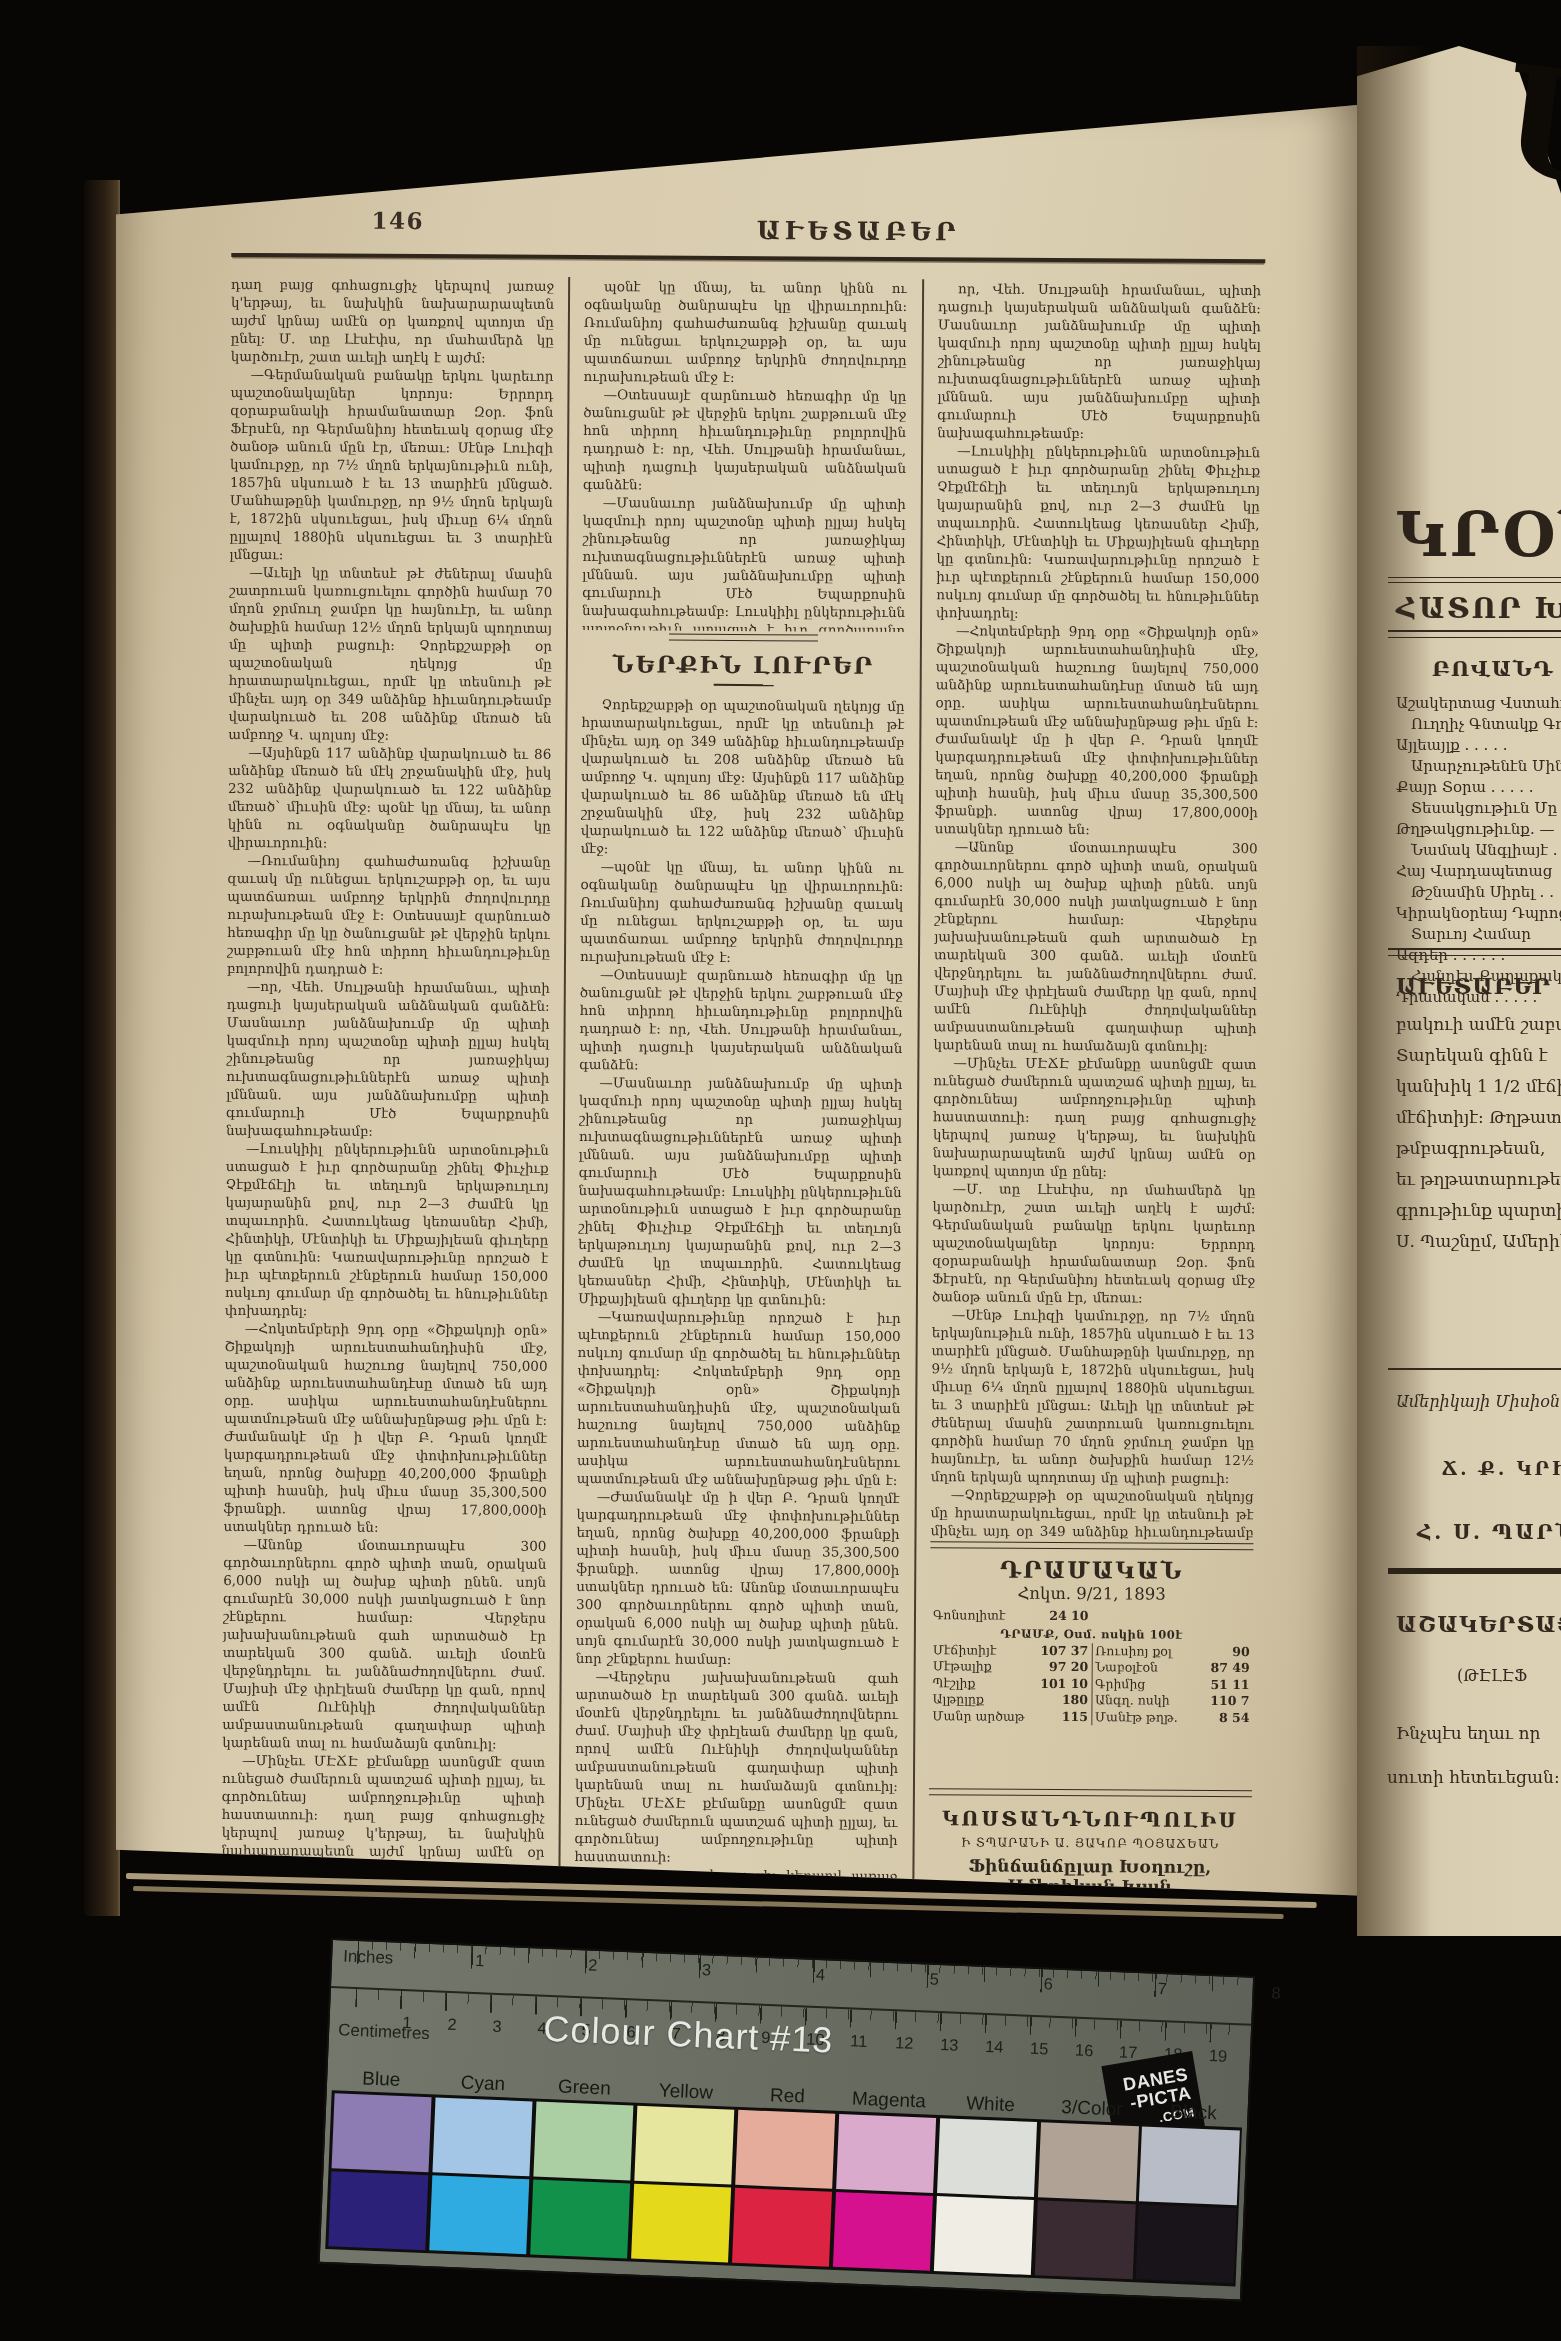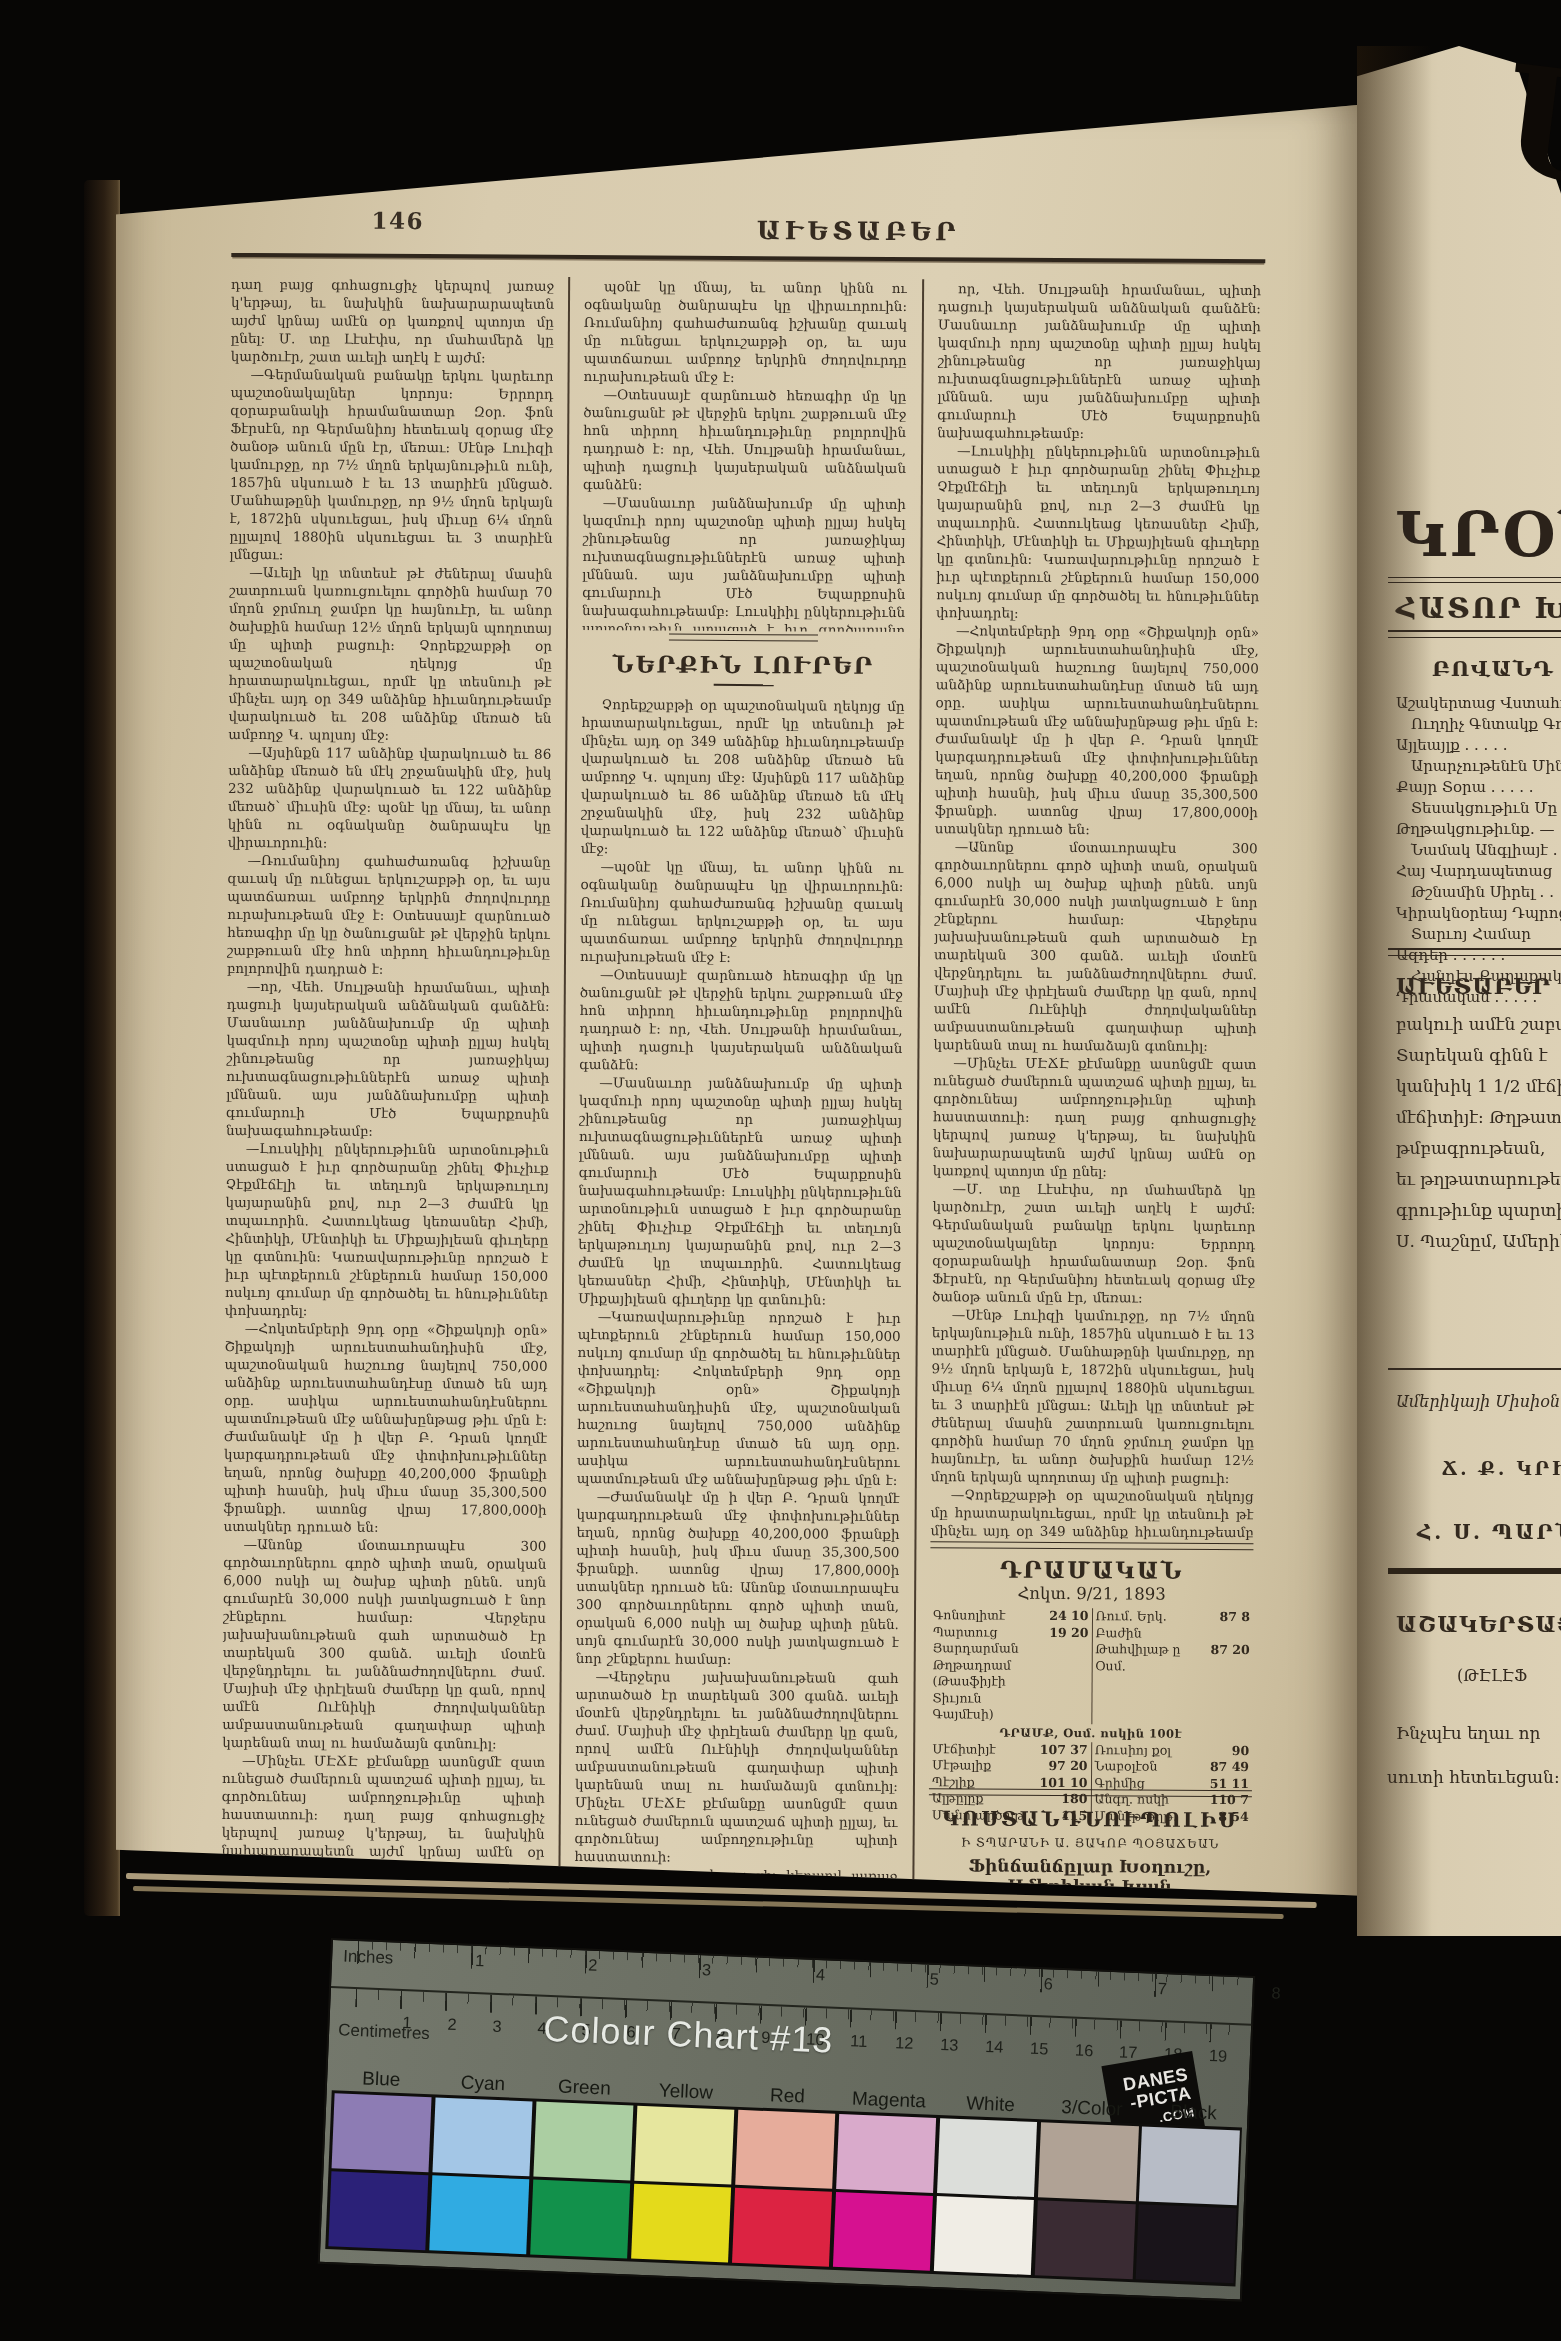--- a/index.html
+++ b/index.html
@@ -208,37 +208,20 @@
         <div class="drule"></div>
         <div id="fin-title">ԴՐԱՄԱԿԱՆ</div>
         <div id="fin-date">Հոկտ. 9/21, 1893</div>
         <div class="fin-cols">
           <div class="fin-col">
               <div class="frow">
                 <span class="lbl">Գոնսոլիտէ</span>
                 <span class="sp"></span>
                 <span class="val">24 10</span>
               </div>
-              <div class="frow">
-                <span class="lbl">Պարտուց Յարդարման Թղթադրամ (Թասֆիյէի Տիւյուն Գայմէսի)</span>
-                <span class="sp"></span>
-                <span class="val">19 20</span>
-              </div>
-            </div>
-          <div class="fin-col">
-              <div class="frow">
-                <span class="lbl">Ռում. Երկ. Բաժին</span>
-                <span class="sp"></span>
-                <span class="val">87 8</span>
-              </div>
-              <div class="frow">
-                <span class="lbl">Թահվիլաթ ը Օսմ.</span>
-                <span class="sp"></span>
-                <span class="val">87 20</span>
-              </div>
             </div>
         </div>
         <div id="fin-mid">ԴՐԱՄՔ, Օսմ. ոսկին 100է</div>
         <div class="fin-cols">
           <div class="fin-col">
               <div class="frow">
                 <span class="lbl">Մէճիտիյէ</span>
                 <span class="sp"></span>
                 <span class="val">107 37</span>
               </div>

